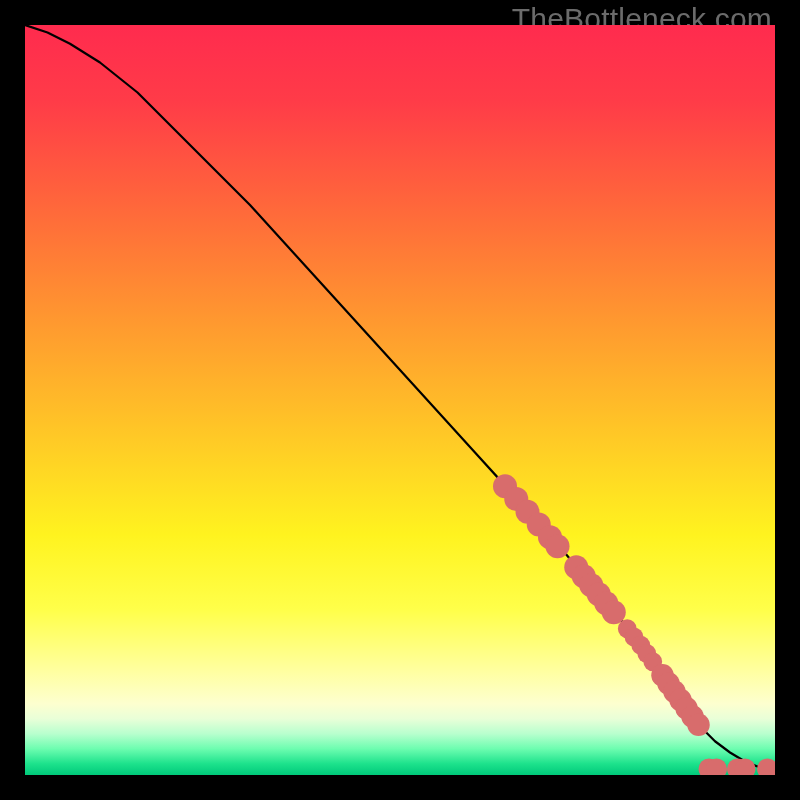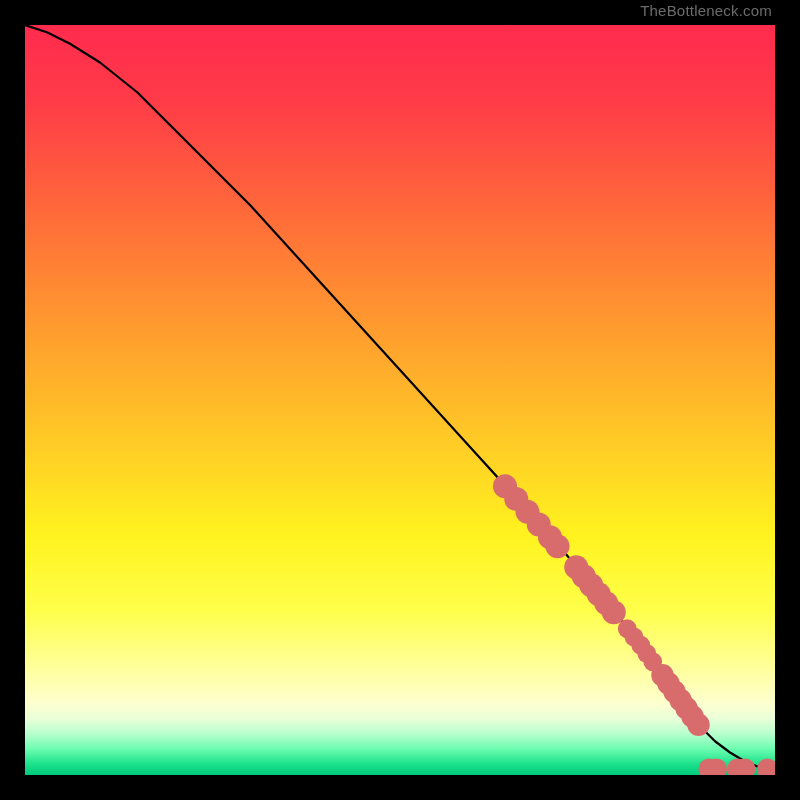--- a/index.html
+++ b/index.html
@@ -25,21 +25,21 @@
     left: 25px;
     width: 750px;
     height: 750px;
     overflow: hidden;
   }
   .watermark {
     position: absolute;
     top: 2px;
     right: 28px;
     color: #6b6b6b;
-    font-size: 15px;
+    font-size: 30px;
     font-weight: 500;
     letter-spacing: 0.2px;
     user-select: none;
   }
   svg {
     display: block;
   }
 </style>
 </head>
 <body>

